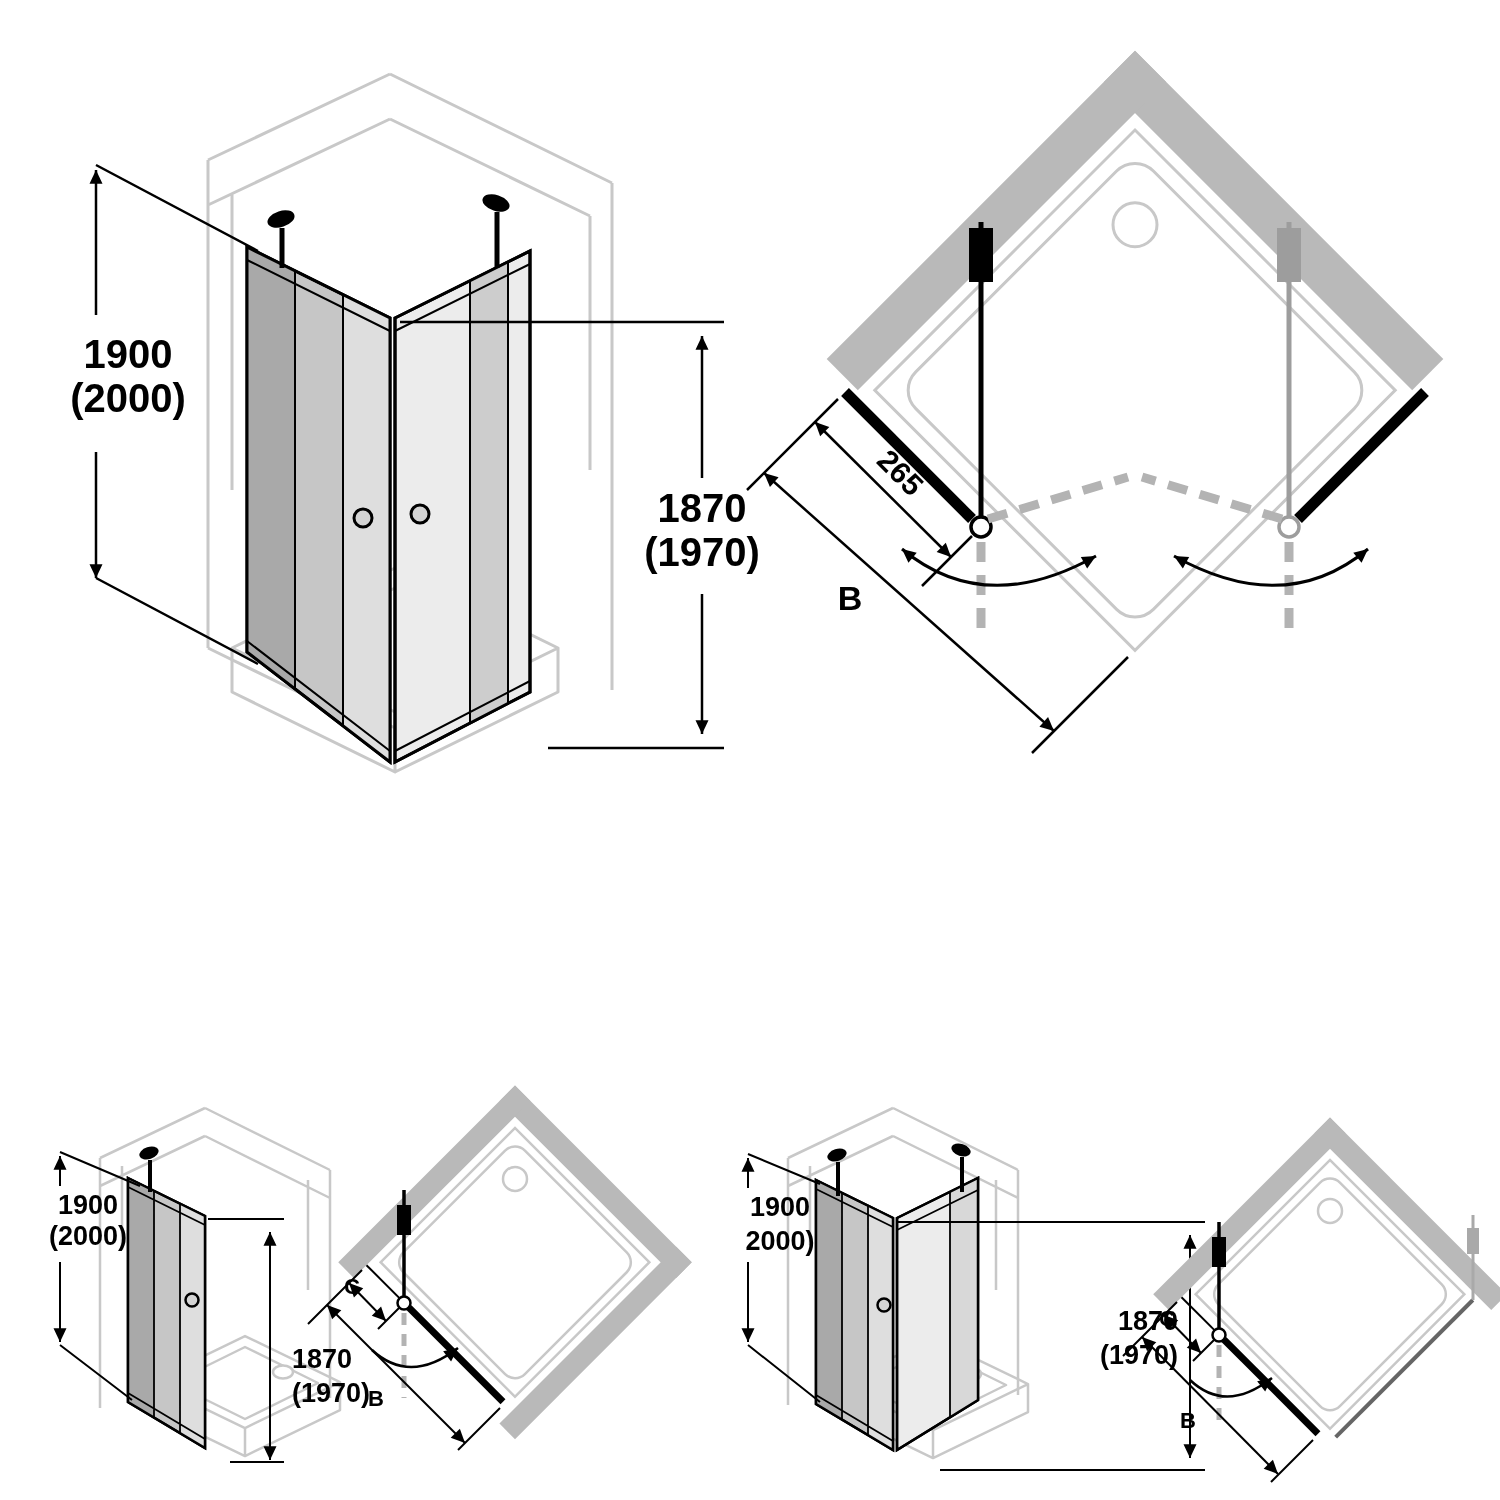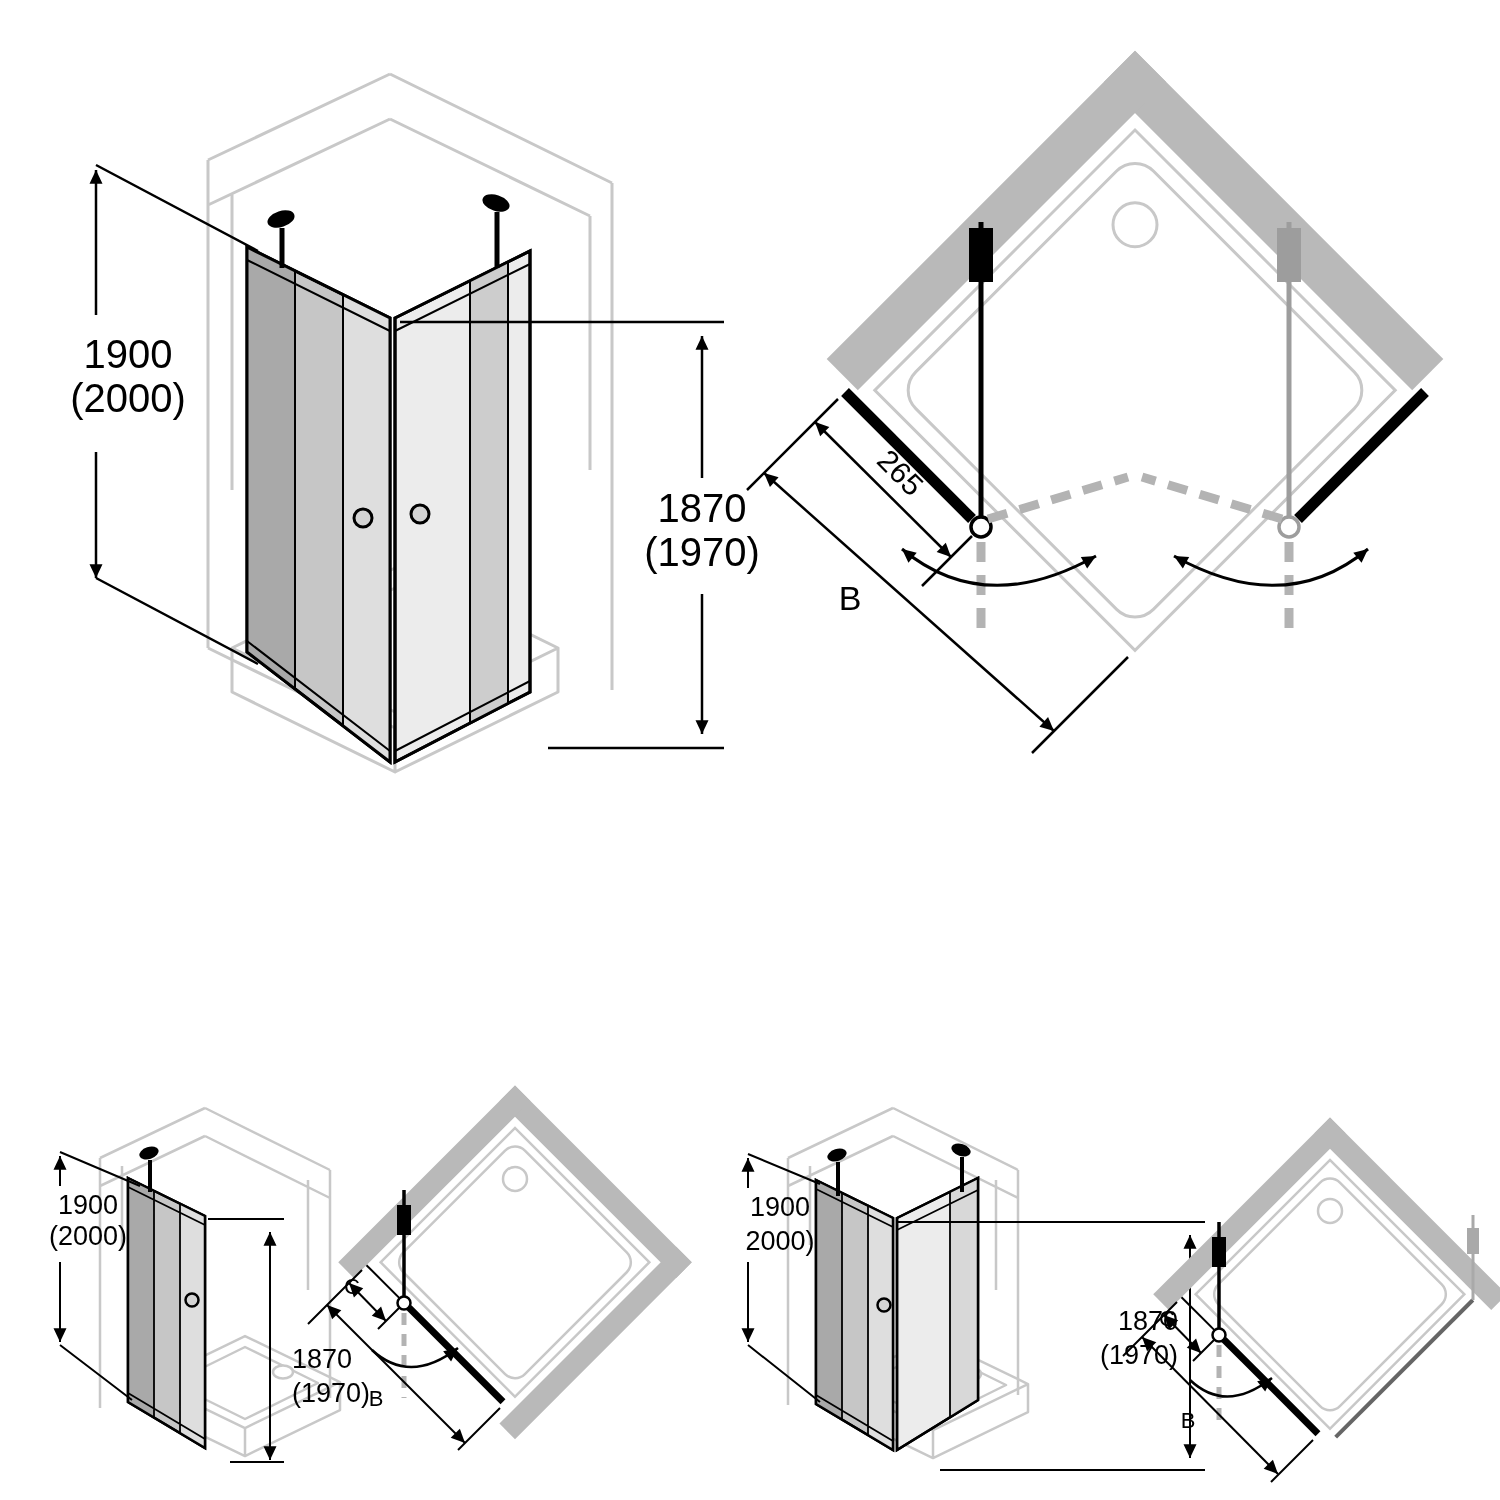--- a/index.html
+++ b/index.html
@@ -1,16 +1,16 @@
 <!DOCTYPE html>
 <html><head>
 <meta charset="utf-8">
 <style>
   html,body{margin:0;padding:0;background:#ffffff;}
-  .stage{position:relative;width:1500px;height:1500px;background:#fff;overflow:hidden;}
+  .stage{position:relative;width:1500px;height:1500px;background:#fff;overflow:hidden;font-weight:bold;}
   svg{display:block;}
   text{font-family:"Liberation Sans","DejaVu Sans",sans-serif;fill:#000;}
   .t40{font-size:40px;} .t34{font-size:34px;} .t30{font-size:30px;}
   .t27{font-size:27px;} .t22{font-size:22px;}
   .g3{stroke:#c8c8c8;stroke-width:3;fill:none;stroke-linejoin:round;}
   .g2{stroke:#c8c8c8;stroke-width:2.5;fill:none;stroke-linejoin:round;}
   .k3{stroke:#000;stroke-width:3;fill:none;stroke-linejoin:round;}
   .k2{stroke:#000;stroke-width:2;fill:none;}
   .k25{stroke:#000;stroke-width:2.5;fill:none;}
   .k18{stroke:#000;stroke-width:1.8;fill:none;}

